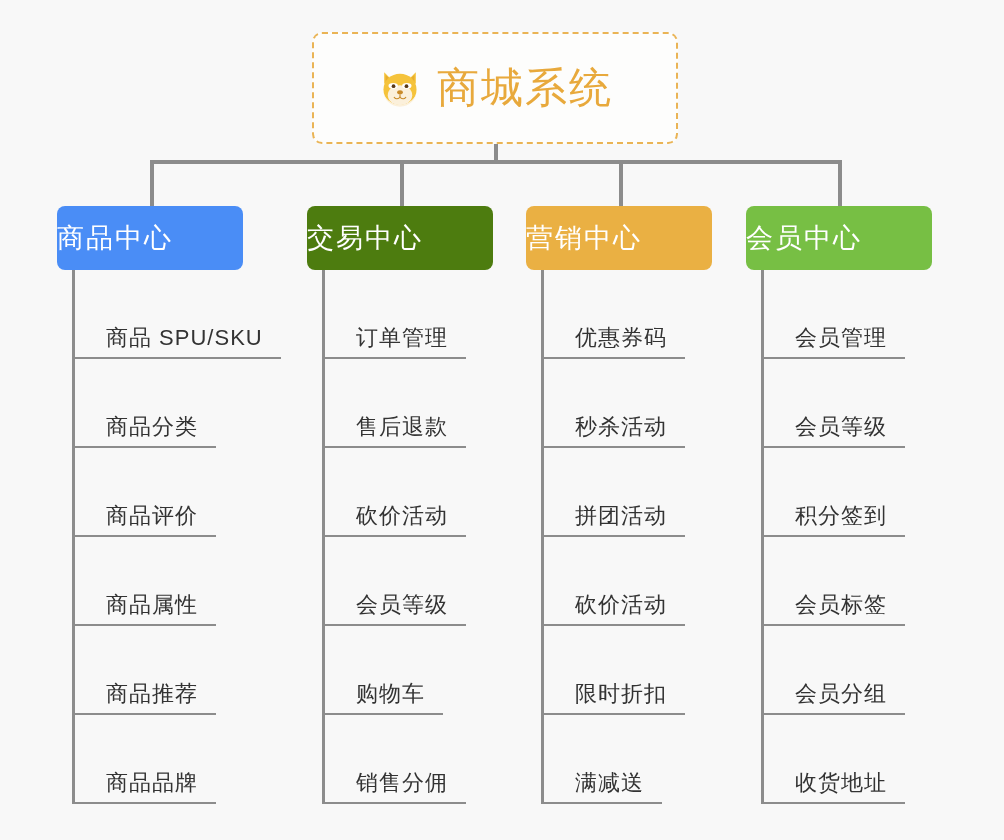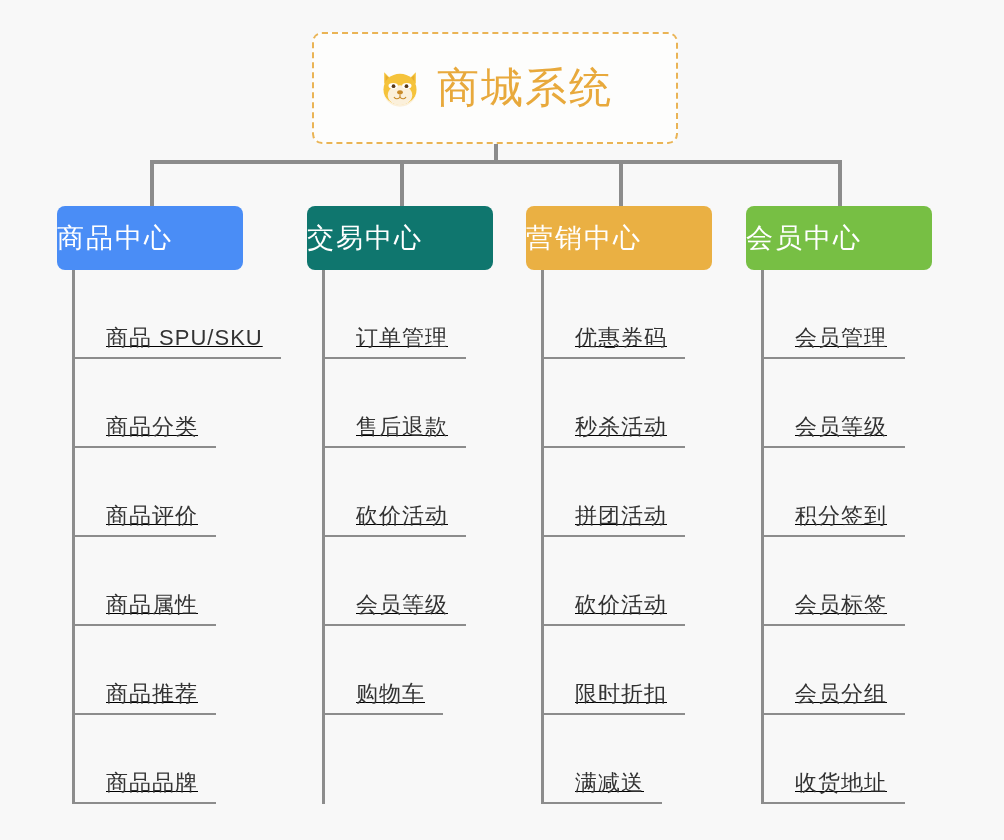--- a/index.html
+++ b/index.html
@@ -90,21 +90,20 @@
     top: 0;
     width: 3px;
     background: #8c8c8c;
   }
   .leaf-item {
     position: relative;
     height: 89px;
     box-sizing: border-box;
     display: flex;
     align-items: flex-end;
-    text-decoration: underline;
   }
   .leaf-inner {
     display: inline-block;
     border-bottom: 2px solid #8c8c8c;
     padding: 0 18px 7px 34px;
     margin-left: 0;
   }
   .leaf-label {
     font-size: 22px;
     color: #333333;
@@ -164,39 +163,42 @@
         <div class="leaf-inner"><span class="leaf-label">商品属性</span></div>
       </div>
     <div class="leaf-item">
         <div class="leaf-inner"><span class="leaf-label">商品推荐</span></div>
       </div>
     <div class="leaf-item">
         <div class="leaf-inner"><span class="leaf-label">商品品牌</span></div>
       </div>
   </div>
 
-  <div class="cat-box" style="left:307px;width:186px;background:#0f766e">
+  <div class="cat-box" style="left:307px;width:186px;background:#4d7c0f">
     <span class="cat-label">交易中心</span>
   </div>
   <div class="leaf-col" style="left:322px">
     <div class="leaf-rail" style="height:534px"></div>
     <div class="leaf-item">
         <div class="leaf-inner"><span class="leaf-label">订单管理</span></div>
       </div>
     <div class="leaf-item">
         <div class="leaf-inner"><span class="leaf-label">售后退款</span></div>
       </div>
     <div class="leaf-item">
         <div class="leaf-inner"><span class="leaf-label">砍价活动</span></div>
       </div>
     <div class="leaf-item">
         <div class="leaf-inner"><span class="leaf-label">会员等级</span></div>
       </div>
     <div class="leaf-item">
         <div class="leaf-inner"><span class="leaf-label">购物车</span></div>
+      </div>
+    <div class="leaf-item">
+        <div class="leaf-inner"><span class="leaf-label">销售分佣</span></div>
       </div>
   </div>
 
   <div class="cat-box" style="left:526px;width:186px;background:#eab043">
     <span class="cat-label">营销中心</span>
   </div>
   <div class="leaf-col" style="left:541px">
     <div class="leaf-rail" style="height:534px"></div>
     <div class="leaf-item">
         <div class="leaf-inner"><span class="leaf-label">优惠券码</span></div>

